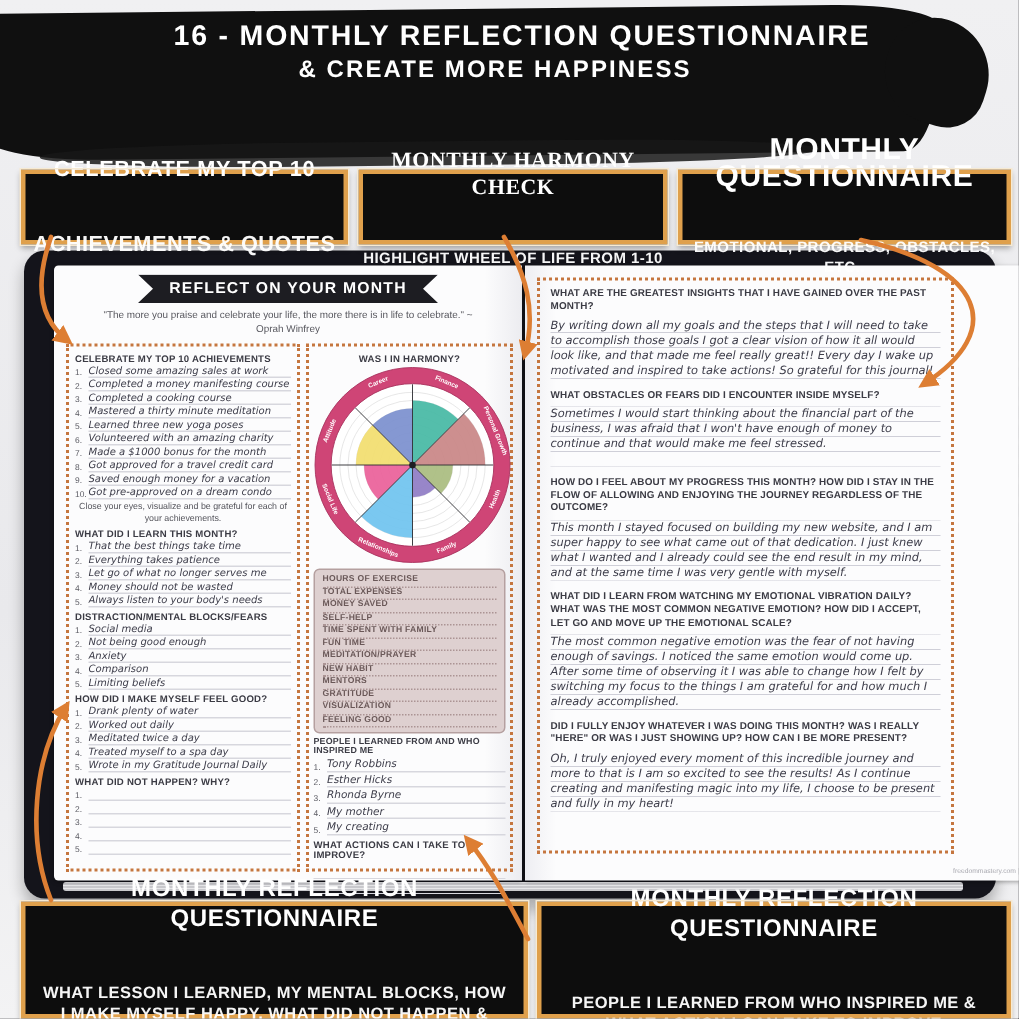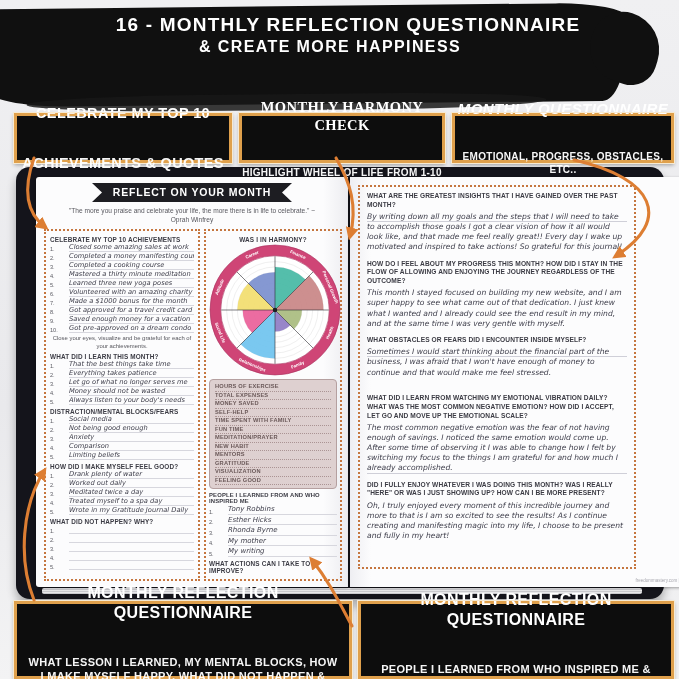--- a/index.html
+++ b/index.html
@@ -30,21 +30,21 @@
     z-index:6;box-shadow:0 2px 4px rgba(0,0,0,.35);gap:32px;
   }
   .co-t1{font-weight:bold;letter-spacing:.4px;}
   .co-t2{font-weight:bold;letter-spacing:.3px;opacity:.96;}
   #co-top1{left:14px;top:113px;width:212px;height:44px;}
   #co-top1 .co-t1,#co-top1 .co-t2{font-size:14.5px;line-height:18px;}
   #co-top2{left:239px;top:113px;width:200px;height:44px;}
   #co-top2 .co-t1{font-size:14.5px;line-height:18px;font-family:Liberation Serif, serif;}
   #co-top2 .co-t2{font-size:10px;line-height:13px;text-align:center;}
   #co-top3{left:452px;top:113px;width:216px;height:44px;}
-  #co-top3 .co-t1{font-size:15px;line-height:18px;font-style:italic;}
+  #co-top3 .co-t1{font-size:20px;line-height:18px;}
   #co-top3 .co-t2{font-size:10px;line-height:13px;}
   #co-bot1{left:14px;top:601px;width:332px;height:72px;}
   #co-bot1 .co-t1{font-size:16px;line-height:20px;}
   #co-bot1 .co-t2{font-size:11px;line-height:14px;padding:0 10px;}
   #co-bot2{left:358px;top:601px;width:310px;height:72px;}
   #co-bot2 .co-t1{font-size:16px;line-height:20px;}
   #co-bot2 .co-t2{font-size:11px;line-height:14px;padding:0 16px;}
   
   .honeycomb{
     position:absolute;right:0;top:236px;width:36px;height:118px;z-index:0;
@@ -71,21 +71,21 @@
   }
   .quote{position:absolute;left:26px;top:30px;width:260px;text-align:center;font-size:6.6px;
     line-height:8.5px;color:#58585f;}
   .col-l{position:absolute;left:8px;top:52px;width:156px;height:352px;border:2px dotted #c5763f;padding:2px 4px;box-sizing:border-box;}
   .col-r{position:absolute;left:168px;top:52px;width:138px;height:352px;border:2px dotted #c5763f;padding:2px 3px;box-sizing:border-box;}
   .sec-title{font-size:6.4px;font-weight:bold;color:#3b3b44;letter-spacing:.15px;margin-top:3px;}
   .sec-title.center{text-align:center;}
   .hw-row{display:flex;align-items:flex-end;height:9px;}
   .hw-row .num{width:9px;font-size:5.6px;color:#5a5a62;flex:none;}
   .hw-row .txt{flex:1;font-family:"DejaVu Sans",sans-serif;font-style:italic;font-size:6.7px;
-    color:#3c3c49;border-bottom:.6px solid #d7d7de;line-height:8.5px;white-space:nowrap;overflow:hidden;margin-left:10px;}
+    color:#3c3c49;border-bottom:.6px solid #d7d7de;line-height:8.5px;white-space:nowrap;overflow:hidden;}
   .col-r .hw-row{height:10.5px;}
   .col-r .hw-row .txt{font-size:7px;}
   .footnote{font-size:5.9px;color:#55555c;text-align:center;line-height:7.5px;margin-top:2px;}
   .wheel-box{width:132px;height:132px;margin:1px auto 0 auto;}
   .tracker{background:#ded0d0;border:1px solid #b5a0a0;border-radius:4px;padding:3px 5px;margin-top:3px;}
   .tr-row{font-size:5.7px;font-weight:bold;color:#6a5858;letter-spacing:.2px;line-height:7.5px;
     border-bottom:.6px dotted #ab9494;white-space:nowrap;overflow:hidden;}
   .ruled{background:repeating-linear-gradient(180deg,rgba(0,0,0,0) 0 9.5px,#d7d7de 9.5px 10.1px);}
   .actions-lines{height:30px;margin-top:2px;}
   
@@ -347,42 +347,42 @@
           <div class="hw-row">
             <span class="num">3.</span>
             <span class="txt">Rhonda Byrne</span>
           </div>
           <div class="hw-row">
             <span class="num">4.</span>
             <span class="txt">My mother</span>
           </div>
           <div class="hw-row">
             <span class="num">5.</span>
-            <span class="txt">My writing</span>
+            <span class="txt">My creating</span>
           </div>
         </div>
 
       <div class="sec-title">WHAT ACTIONS CAN I TAKE TO IMPROVE?</div>
       <div class="ruled actions-lines"></div>
     </div>
   </div>
 
   <div class="page page-right">
     <div class="qa-border" id="qa-list">
         <div class="qa">
           <div class="q">WHAT ARE THE GREATEST INSIGHTS THAT I HAVE GAINED OVER THE PAST MONTH?</div>
           <div class="a">By writing down all my goals and the steps that I will need to take to accomplish those goals I got a clear vision of how it all would look like, and that made me feel really great!! Every day I wake up motivated and inspired to take actions! So grateful for this journal!</div>
         </div>
         <div class="qa">
+          <div class="q">WHAT OBSTACLES OR FEARS DID I ENCOUNTER INSIDE MYSELF?</div>
+          <div class="a">Sometimes I would start thinking about the financial part of the business, I was afraid that I won't have enough of money to continue and that would make me feel stressed.</div>
+        </div>
+        <div class="qa">
           <div class="q">HOW DO I FEEL ABOUT MY PROGRESS THIS MONTH? HOW DID I STAY IN THE FLOW OF ALLOWING AND ENJOYING THE JOURNEY REGARDLESS OF THE OUTCOME?</div>
           <div class="a">This month I stayed focused on building my new website, and I am super happy to see what came out of that dedication. I just knew what I wanted and I already could see the end result in my mind, and at the same time I was very gentle with myself.</div>
-        </div>
-        <div class="qa">
-          <div class="q">WHAT OBSTACLES OR FEARS DID I ENCOUNTER INSIDE MYSELF?</div>
-          <div class="a">Sometimes I would start thinking about the financial part of the business, I was afraid that I won't have enough of money to continue and that would make me feel stressed.</div>
         </div>
         <div class="qa">
           <div class="q">WHAT DID I LEARN FROM WATCHING MY EMOTIONAL VIBRATION DAILY? WHAT WAS THE MOST COMMON NEGATIVE EMOTION? HOW DID I ACCEPT, LET GO AND MOVE UP THE EMOTIONAL SCALE?</div>
           <div class="a">The most common negative emotion was the fear of not having enough of savings. I noticed the same emotion would come up. After some time of observing it I was able to change how I felt by switching my focus to the things I am grateful for and how much I already accomplished.</div>
         </div>
         <div class="qa">
           <div class="q">DID I FULLY ENJOY WHATEVER I WAS DOING THIS MONTH? WAS I REALLY "HERE" OR WAS I JUST SHOWING UP? HOW CAN I BE MORE PRESENT?</div>
           <div class="a">Oh, I truly enjoyed every moment of this incredible journey and more to that is I am so excited to see the results! As I continue creating and manifesting magic into my life, I choose to be present and fully in my heart!</div>
         </div>
       </div>

